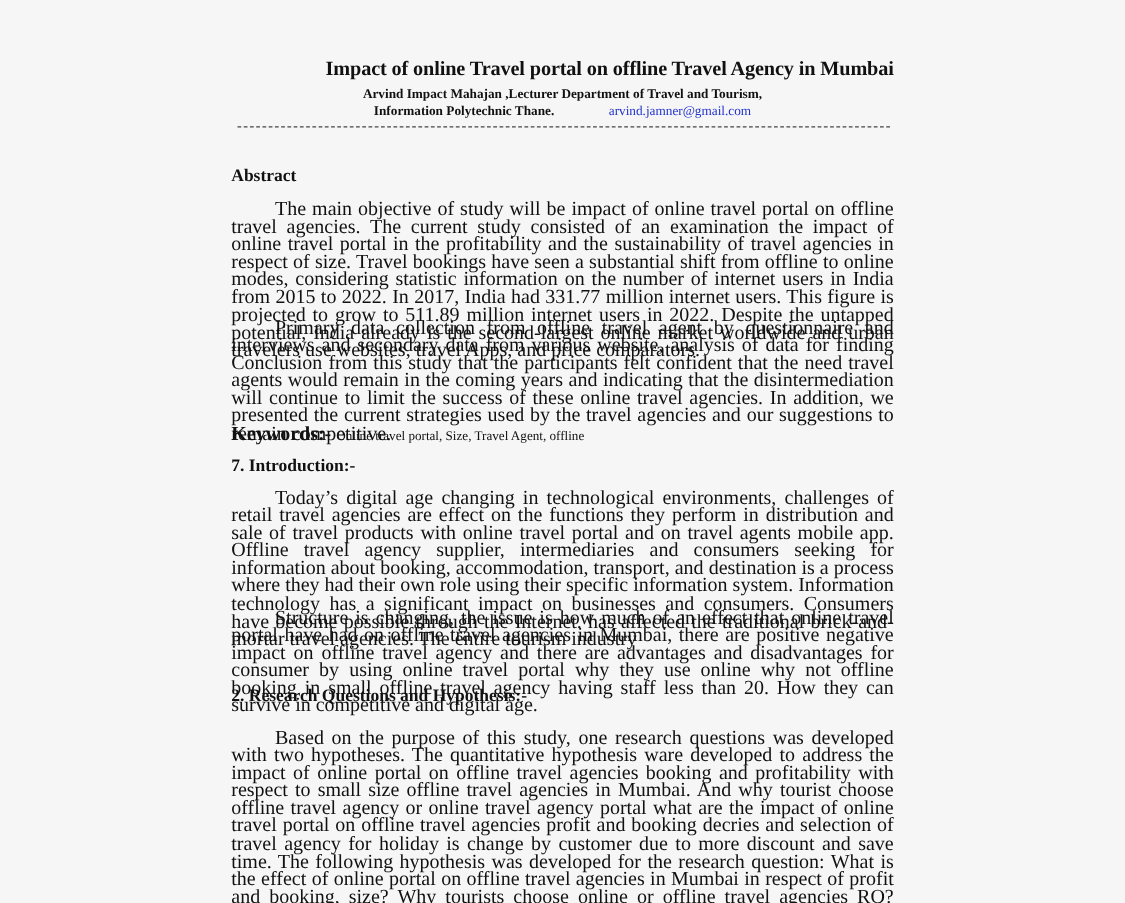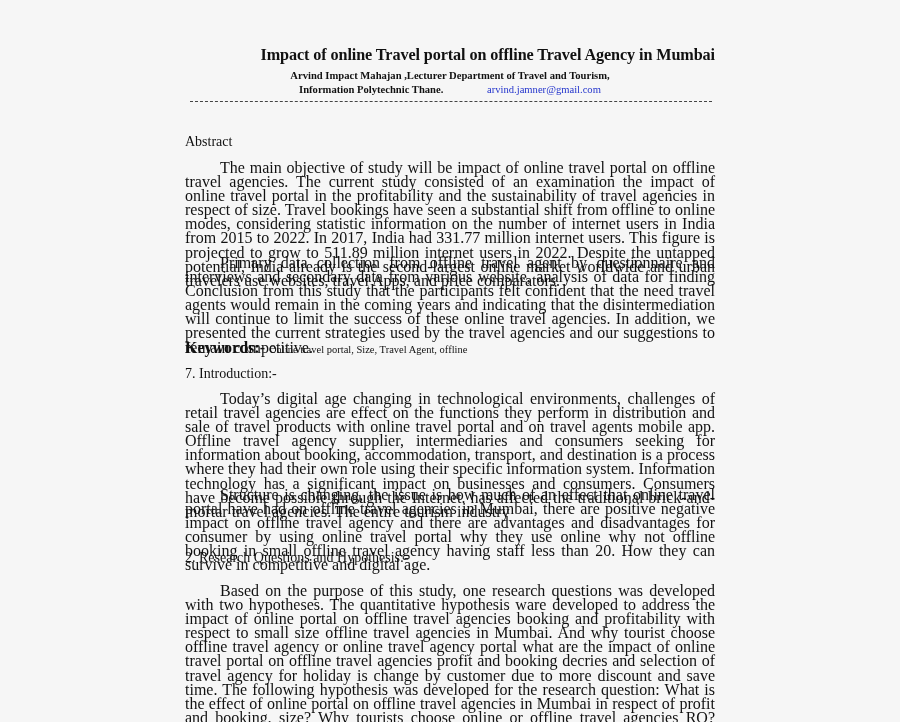--- a/index.html
+++ b/index.html
@@ -20,21 +20,21 @@
     .authors {
       position: absolute; left: 0; top: 69px; width: 530px;
       text-align: center; font-weight: bold; font-size: 10.6px; line-height: 13.5px;
     }
     .authors a { color: #2233cc; font-weight: normal; margin-left: 41px; }
     .rule {
       position: absolute; left: 5px; top: 101px; width: 522px; height: 0;
       border-top: 1px dashed #444;
     }
     .h {
-      position: absolute; left: 0; font-weight: normal; font-size: 14px; white-space: nowrap;
+      position: absolute; left: 0; font-weight: bold; font-size: 14px; white-space: nowrap;
     }
     .p {
       position: absolute; left: 0; width: 530px;
       font-size: 16px; line-height: 14.1px; text-align: justify;
       text-indent: 35px;
     }
     .kw { position: absolute; left: 0; top: 339px; white-space: nowrap; }
     .kw .kw-label { font-weight: bold; font-size: 16px; }
     .kw .kw-text { font-size: 10.5px; }
   </style>

